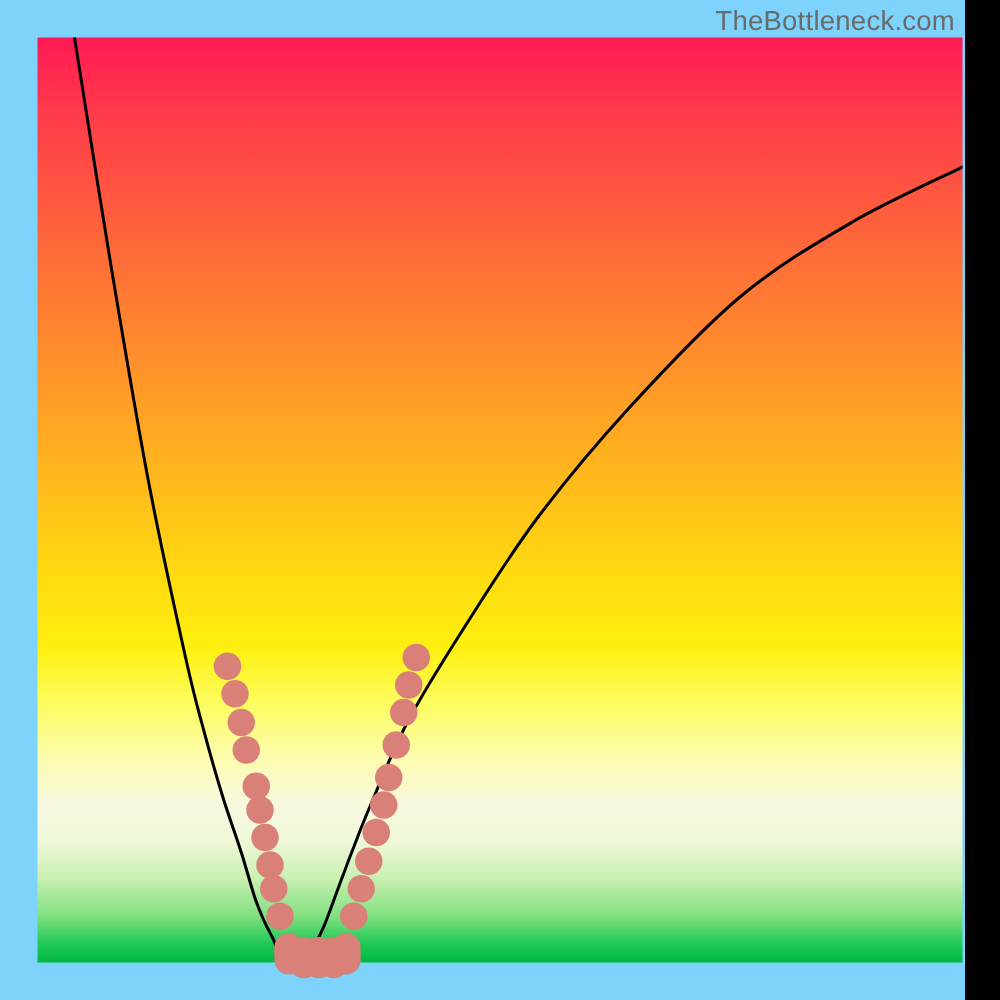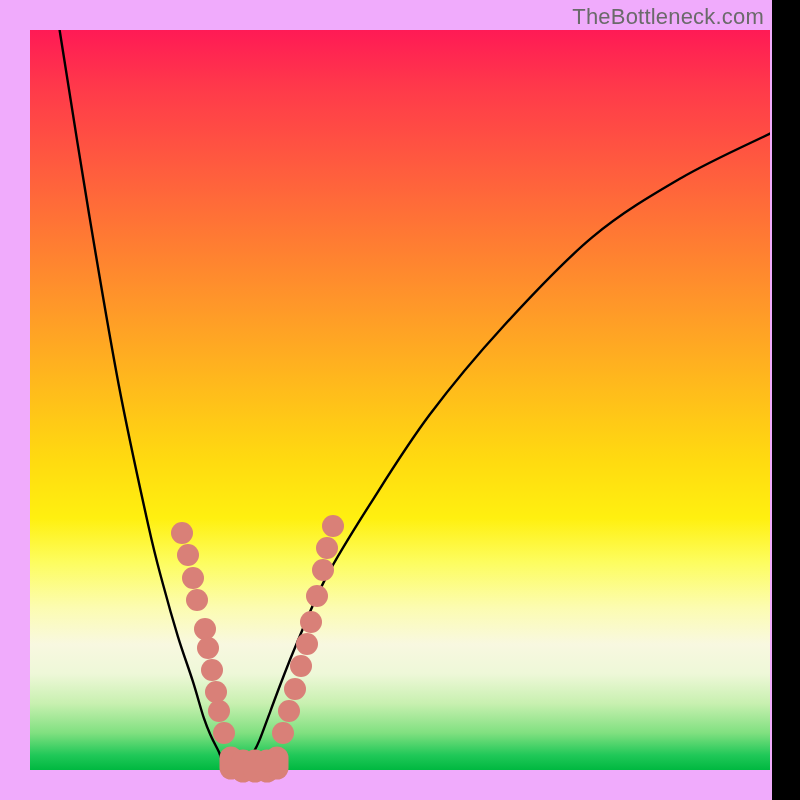--- a/index.html
+++ b/index.html
@@ -7,21 +7,21 @@
     padding: 0;
     width: 800px;
     height: 800px;
     background: #000;
     overflow: hidden;
   }
   .container {
     position: relative;
     width: 772px;
     height: 800px;
-    background: #f0abfc;
+    background: #7dd3fc;
   }
   .plot-area {
     position: absolute;
     left: 30px;
     top: 30px;
     width: 740px;
     height: 740px;
     background: linear-gradient(to bottom,
       #ff1a55 0%,
       #ff3a4a 8%,

